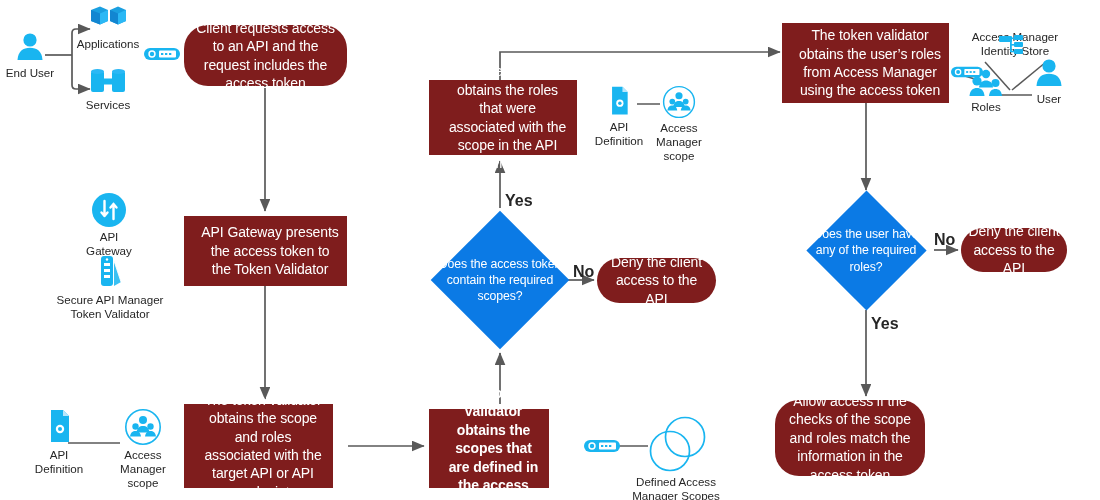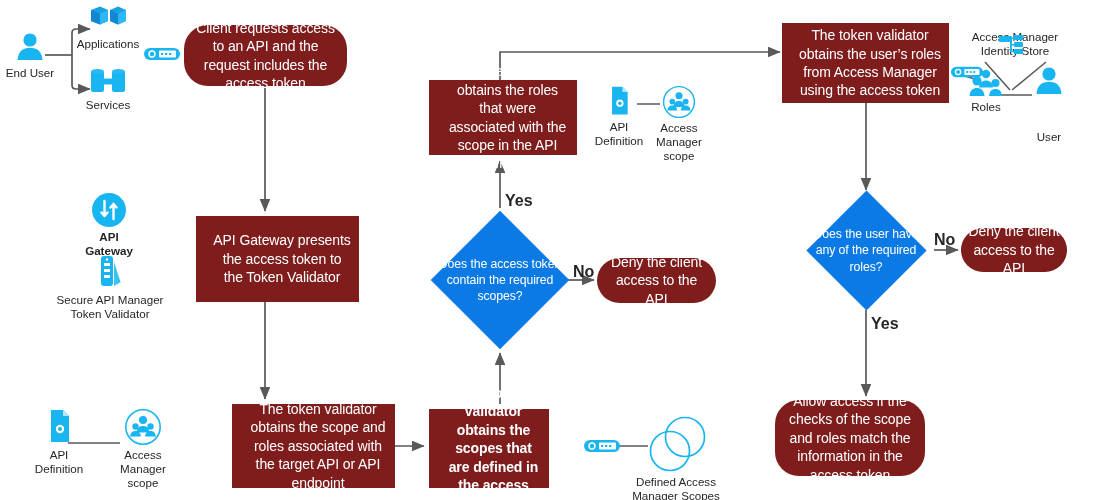--- a/index.html
+++ b/index.html
@@ -137,25 +137,25 @@
         <path d="M998,95 L1032,95"></path>
         <path d="M965,76 L978,80"></path>
       </g>
     </g>
   </svg>
 
   <div class="node rounded" style="left:184px; top:25px; width:163px; height:61px;">
     <span>Client requests access to an API and the request includes the access token</span>
   </div>
 
-  <div class="node rect" style="left:184px; top:216px; width:163px; height:86px;margin-left:12px;">
+  <div class="node rect" style="left:184px; top:216px; width:163px; height:70px;">
     <span>API Gateway presents the access token to the Token Validator</span>
   </div>
 
-  <div class="node rect" style="left:184px; top:404px; width:163px; height:84px;margin-left:48px;">
+  <div class="node rect" style="left:184px; top:404px; width:149px; height:84px;">
     <span>The token validator obtains the scope and roles associated with the target API or API endpoint</span>
   </div>
 
   <div class="node rect" style="left:429px; top:409px; width:120px; height:79px;font-weight:bold;">
     <span>The token validator obtains the scopes that are defined in the access token</span>
   </div>
 
   <div class="diamond" style="left:451px; top:231px; width:98px; height:98px;">
     <div class="shape"></div>
     <div class="dlabel" style="width:136px; left:-19px;">Does the access token contain the required scopes?</div>
@@ -234,21 +234,21 @@
       <circle cx="9" cy="9" r="2.2" fill="#19b5f0"></circle>
       <rect x="16" y="5.5" width="17" height="7" rx="1" fill="#ffffff"></rect>
       <g fill="#19b5f0">
         <rect x="18" y="8" width="2.3" height="2"></rect>
         <rect x="22" y="8" width="2.3" height="2"></rect>
         <rect x="26" y="8" width="2.3" height="2"></rect>
       </g>
     </svg>
   </div>
 
-  <div class="icon-group" style="left:78px; top:192px; width:62px;font-weight:bold;">
+  <div class="icon-group" style="left:78px; top:192px; width:62px;">
     <svg class="ico" width="36" height="36" viewBox="0 0 36 36">
       <circle cx="18" cy="18" r="17" fill="#19b5f0"></circle>
       <path d="M13.5,9 L13.5,24 M13.5,24 L10.5,20.5 M13.5,24 L16.5,20.5" stroke="#ffffff" stroke-width="2.4" fill="none" stroke-linecap="round"></path>
       <path d="M22.5,27 L22.5,12 M22.5,12 L19.5,15.5 M22.5,12 L25.5,15.5" stroke="#ffffff" stroke-width="2.4" fill="none" stroke-linecap="round"></path>
     </svg>
     <div class="icon-caption">API Gateway</div>
   </div>
 
   <div class="icon-group" style="left:45px; top:253px; width:130px;">
     <svg class="ico" width="30" height="38" viewBox="0 0 30 38">
@@ -386,21 +386,21 @@
         <path d="M13,19.5 C13.5,14.3 16.3,12.4 20,12.4 C23.7,12.4 26.5,14.3 27,19.5 Z"></path>
         <circle cx="11" cy="13" r="4.6"></circle>
         <path d="M3.5,28 C4,22.2 7,20 11,20 C15,20 18,22.2 18.5,28 Z"></path>
         <circle cx="29.5" cy="15" r="4"></circle>
         <path d="M23,28 C23.5,22.9 26.1,21 29.5,21 C32.9,21 35.5,22.9 36,28 Z"></path>
       </g>
     </svg>
     <div class="icon-caption">Roles</div>
   </div>
 
-  <div class="icon-group" style="left:1027px; top:64px; width:44px;gap:30px;">
+  <div class="icon-group" style="left:1027px; top:56px; width:44px;">
     <svg class="ico" width="34" height="34" viewBox="0 0 34 34">
       <circle cx="17" cy="10" r="6.6" fill="#19b5f0"></circle>
       <path d="M4.5,30 C5.2,21 10,17.8 17,17.8 C24,17.8 28.8,21 29.5,30 Z" fill="#19b5f0"></path>
     </svg>
     <div class="icon-caption">User</div>
   </div>
 
 </div>
 
 </body></html>

